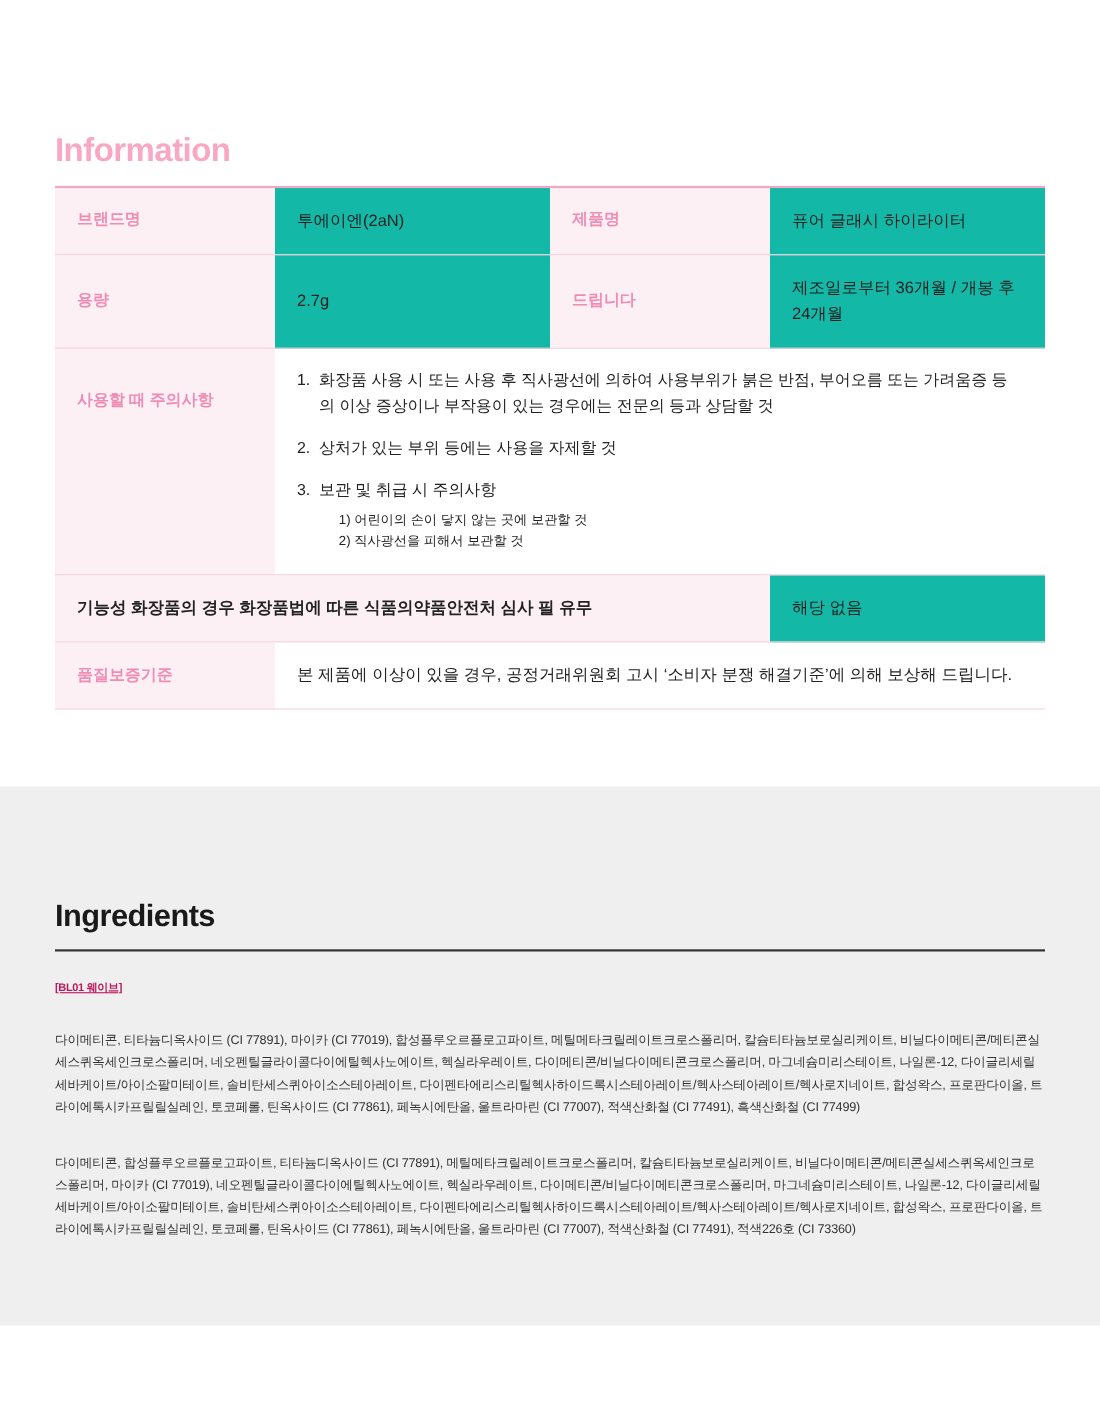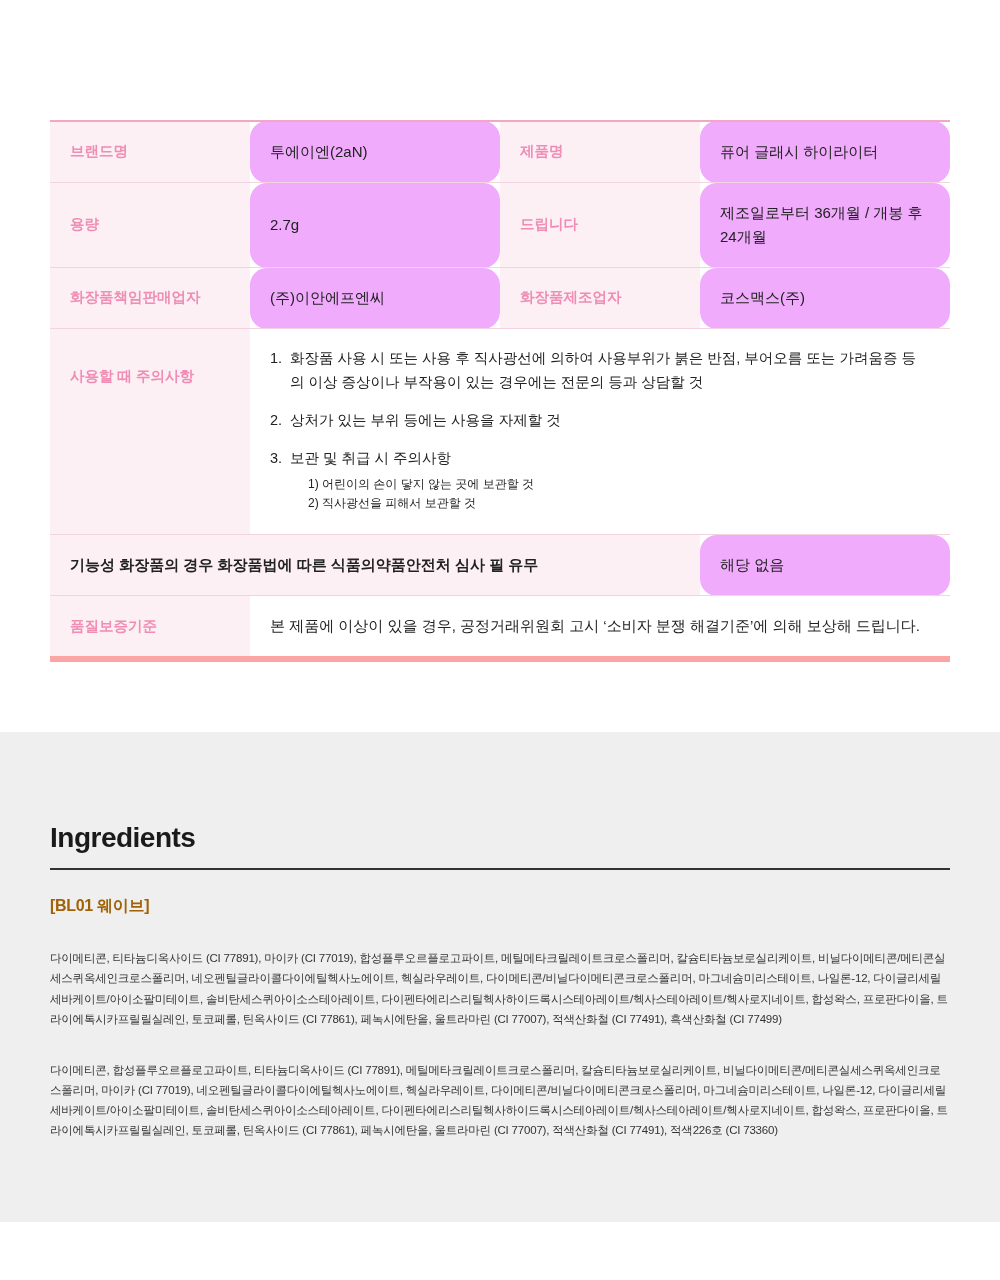--- a/index.html
+++ b/index.html
@@ -27,42 +27,41 @@
     font-weight: bold;
     color: #f9a8c4;
     letter-spacing: -0.5px;
     margin: 0 0 16px 0;
     line-height: 1.1;
   }
   .info-table {
     width: 900px;
     border-collapse: collapse;
     border-top: 2px solid #f2a8c3;
-    border-bottom: 6px solid #fca5a5;
+    border-bottom: 1px solid #fca5a5;
     table-layout: fixed;
   }
   .info-table td {
     border-bottom: 1px solid #f3d3e0;
     padding: 18px 20px;
     font-size: 15px;
     color: #222;
     vertical-align: middle;
     line-height: 1.6;
   }
   .info-table td.label {
     background: #fdf0f5;
     color: #ef8db4;
     font-weight: bold;
     width: 200px;
     font-size: 14.5px;
   }
   .info-table td.value {
-    background: #f0abfc;
+    background: #14b8a6;
     width: 250px;
-    border-radius: 17px;
   }
   .info-table tr.notice td.label {
     vertical-align: top;
     padding-top: 36px;
   }
   .notice-list {
     margin: 0;
     padding: 0;
     list-style: none;
   }
@@ -102,71 +101,67 @@
     background: #efefef;
     margin-top: 70px;
     padding: 90px 50px 40px 50px;
     min-height: 490px;
   }
   .ing-title {
     font-size: 28px;
     font-weight: bold;
     color: #1a1a1a;
     letter-spacing: -0.5px;
-    margin: 0 0 14px 0;
+    margin: 12px 0 14px 0;
   }
   .ing-rule {
     width: 900px;
     height: 2px;
     background: #333;
     margin-bottom: 26px;
   }
   .ing-block { margin-bottom: 22px; width: 900px; }
   .ing-name {
-    font-size: 16px;
-    font-weight: bold;
-    color: #a16207;
+    font-size: 10px;
+    font-weight: bold;
+    color: #be185d;
     margin-bottom: 6px;
     letter-spacing: -0.3px;
+    text-decoration: underline;
   }
   .ing-body {
     font-size: 11.5px;
     color: #333;
     line-height: 1.75;
     letter-spacing: -0.2px;
     word-break: break-all;
     margin-top: 31px;
   }
 </style>
 </head>
 <body>
 
 <div class="page">
 
   <section class="info-section">
+    <h2 class="info-title">Information</h2>
 
     <table class="info-table">
       <tbody>
         <tr>
           <td class="label">브랜드명</td>
           <td class="value">투에이엔(2aN)</td>
           <td class="label">제품명</td>
           <td class="value">퓨어 글래시 하이라이터</td>
         </tr>
         <tr>
           <td class="label">용량</td>
           <td class="value">2.7g</td>
           <td class="label">드립니다</td>
           <td class="value">제조일로부터 36개월 / 개봉 후 24개월</td>
-        </tr>
-        <tr>
-          <td class="label">화장품책임판매업자</td>
-          <td class="value">(주)이안에프엔씨</td>
-          <td class="label">화장품제조업자</td>
-          <td class="value">코스맥스(주)</td>
         </tr>
 
         <tr class="notice">
           <td class="label">사용할 때 주의사항</td>
           <td colspan="3">
             <ul class="notice-list">
               <li>
                 <span class="notice-num">1.</span>
                 <span>화장품 사용 시 또는 사용 후 직사광선에 의하여 사용부위가 붉은 반점, 부어오름 또는 가려움증 등의 이상 증상이나 부작용이 있는 경우에는 전문의 등과 상담할 것</span>
               </li>

